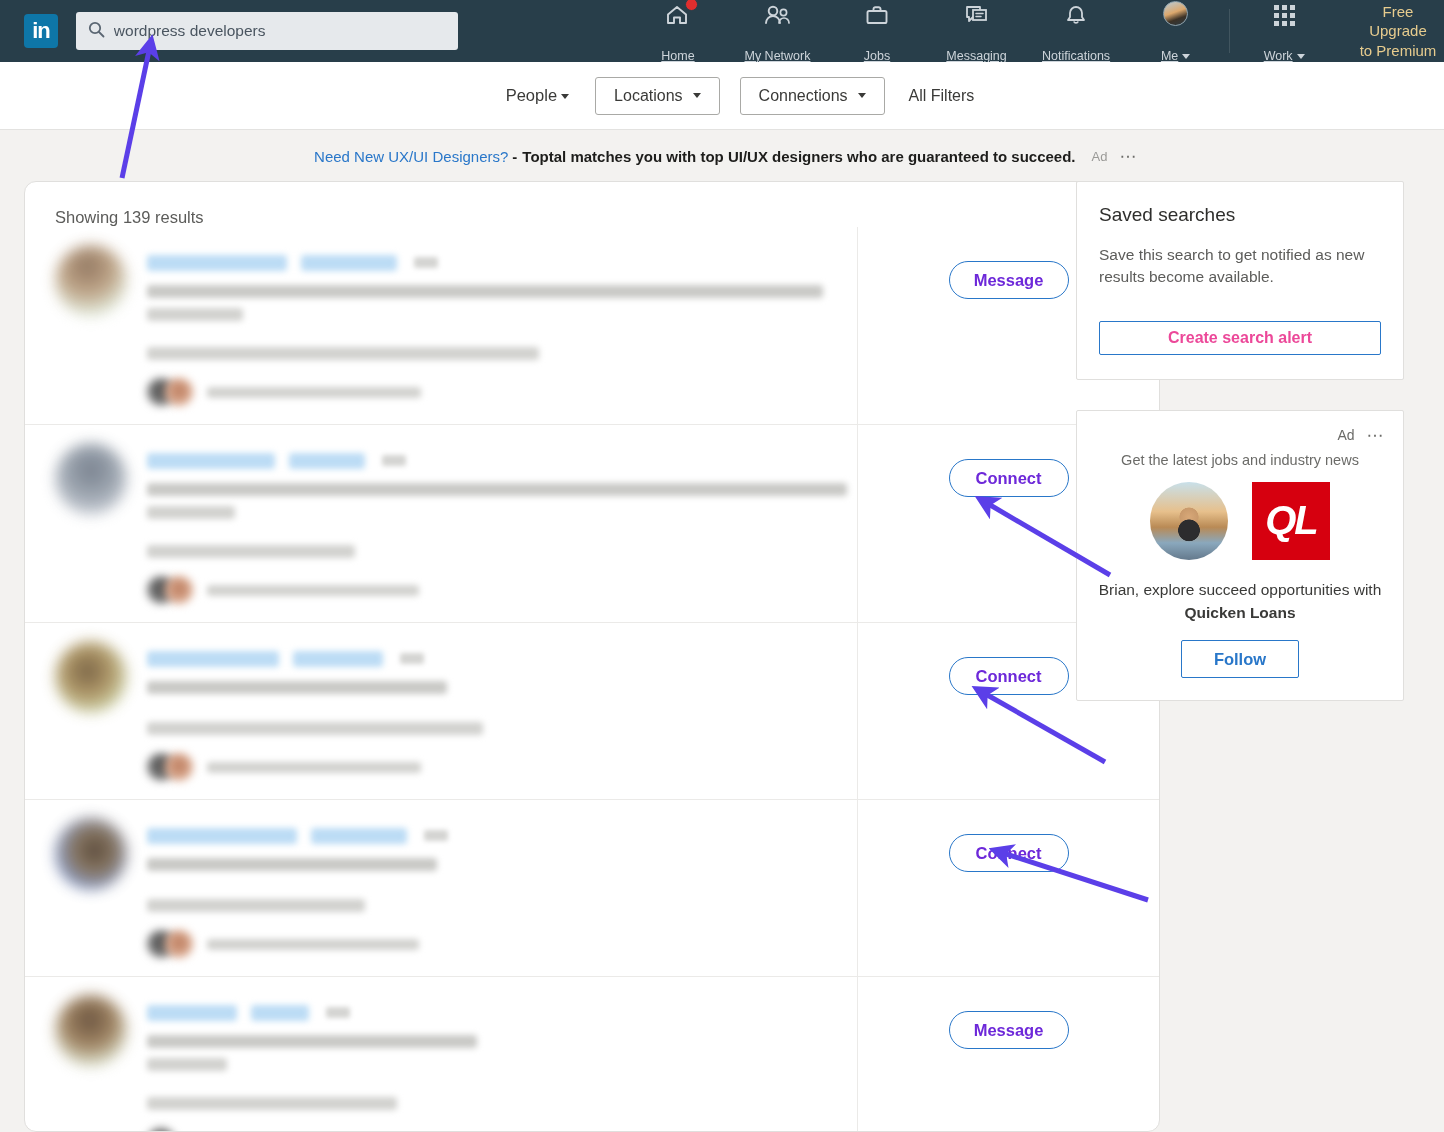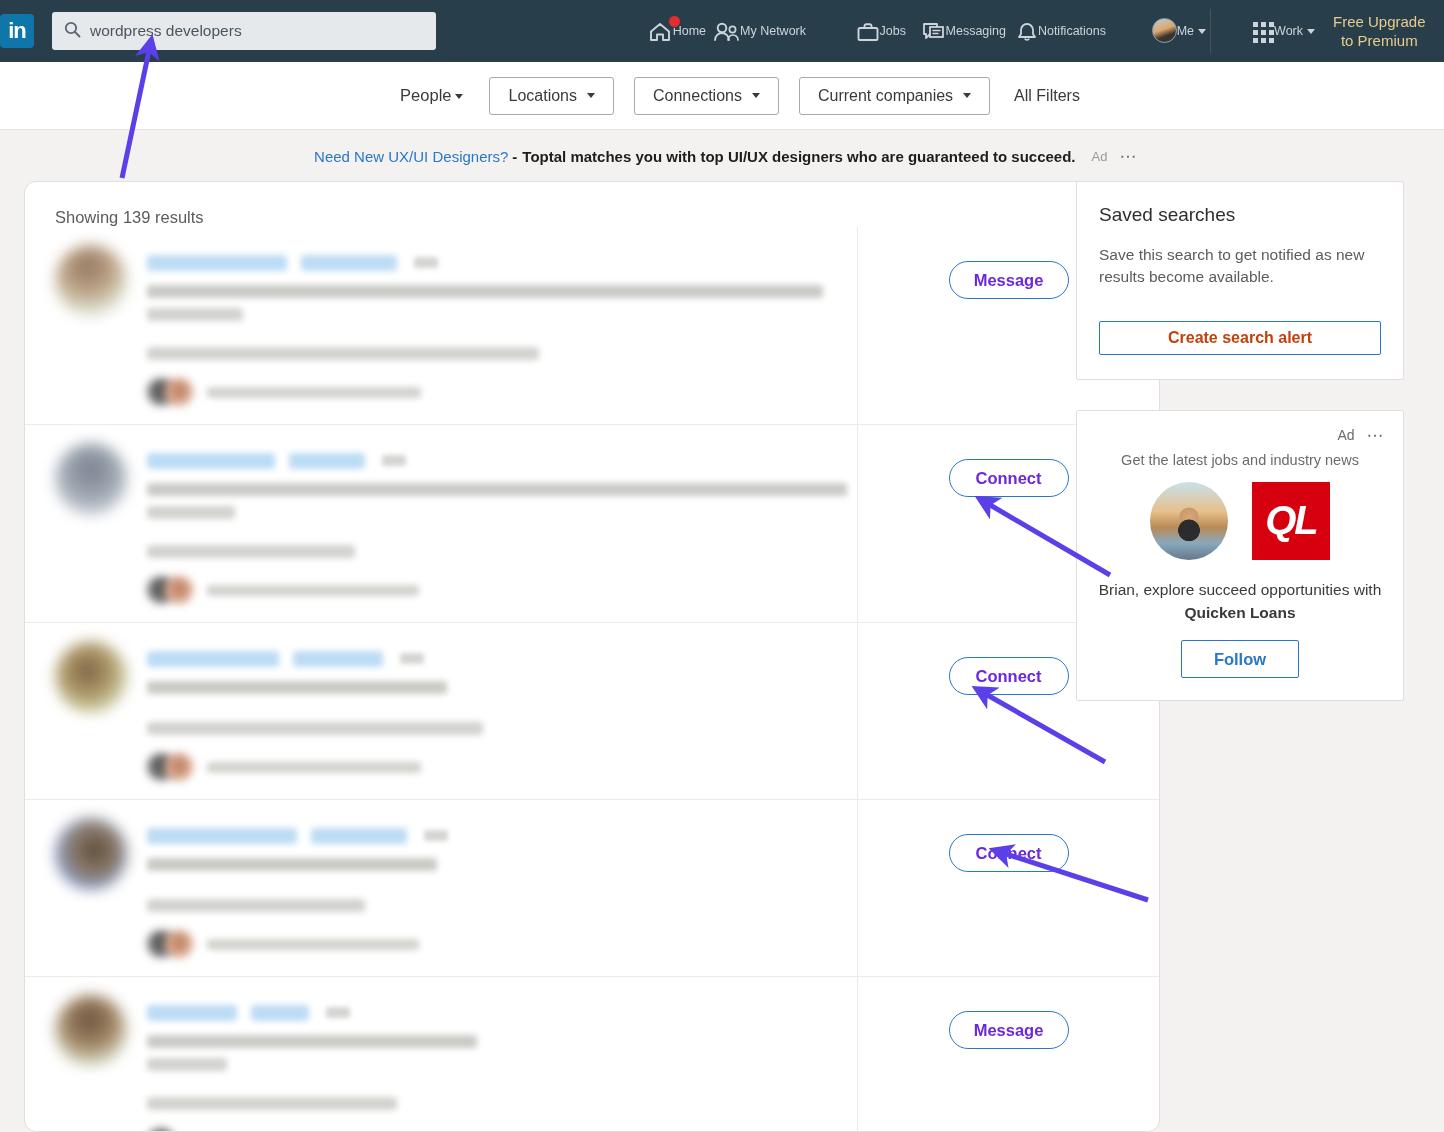--- a/index.html
+++ b/index.html
@@ -11,38 +11,38 @@
   }
   .page { position: relative; width: 1444px; height: 1132px; }
 
   
   .topnav {
     position: absolute; top: 0; left: 0; width: 1444px; height: 62px;
     background: #283e4a; display: flex; align-items: center;
   }
   .logo-box {
     width: 34px; height: 34px; background: #0e76a8; border-radius: 4px;
-    display: flex; align-items: center; justify-content: center;
+    margin-left: 24px; display: flex; align-items: center; justify-content: center;
     color: #fff; font-weight: bold; font-size: 22px; letter-spacing: -1px;
     font-family: "Liberation Sans", sans-serif;
   }
   .search-wrap {
     margin-left: 18px; width: 384px; height: 38px; background: #e6e9ec;
     border-radius: 3px; display: flex; align-items: center; padding: 0 12px;
   }
   .search-icon { flex: 0 0 auto; margin-right: 9px; }
   .search-input {
     flex: 1; border: none; background: transparent; outline: none;
     font-size: 15.5px; color: #4a5560; font-family: "Liberation Sans", sans-serif;
   }
   .navitems { display: flex; align-items: center; margin-left: 170px; height: 62px; }
   .navitem {
-    width: 100px; height: 62px; display: flex; 
-    align-items: center; justify-content: flex-end; position: relative;
-    color: #cdd4da; font-size: 12.5px; cursor: pointer;
+    width: 100px; height: 62px; display: flex; flex-direction: column;
+    align-items: center; justify-content: space-between; position: relative;
+    color: #cdd4da; font-size: 12.5px; cursor: pointer; text-decoration: underline;
   }
   .navitem .ic { height: 26px; display: flex; align-items: flex-end; margin-bottom: 3px; position: relative; }
   .navitem .lbl { line-height: 1; }
   .badge-dot {
     position: absolute; top: -2px; right: -8px; width: 13px; height: 13px;
     background: #e02e2e; border-radius: 50%; border: 1px solid #283e4a;
   }
   .me-avatar {
     width: 25px; height: 25px; border-radius: 50%; overflow: hidden;
     background: linear-gradient(160deg,#b9ccd8 0%,#dca86d 45%,#3c3227 70%,#2b3a44 100%);
@@ -132,21 +132,21 @@
   }
 
   
   .rail { position: absolute; top: 181px; left: 1076px; width: 328px; }
   .panel { background: #fff; border: 1px solid #e0dfdd; border-radius: 2px; }
   .saved { padding: 22px 22px 24px 22px; }
   .saved h2 { font-size: 19px; font-weight: normal; color: #2e2e2c; margin-bottom: 18px; }
   .saved p { font-size: 15.5px; color: #5c5c5a; line-height: 1.45; margin-bottom: 32px; }
   .alert-btn {
     width: 100%; height: 34px; border: 1px solid #2977c9; background: #fff;
-    color: #c2410c; font-size: 16px; font-weight: bold; border-radius: 2px;
+    color: #ec4899; font-size: 16px; font-weight: bold; border-radius: 2px;
     cursor: pointer; font-family: "Liberation Sans", sans-serif;
   }
 
   .adcard { margin-top: 30px; padding: 14px 18px 22px 18px; text-align: center; }
   .adcard-top { display: flex; justify-content: flex-end; align-items: center; margin-bottom: 6px; }
   .adcard-top .adtag { color: #6b6b68; font-size: 14px; }
   .adcard-top .dots { color: #6b6b68; font-size: 17px; margin-left: 12px; letter-spacing: 1.5px; cursor: pointer; }
   .adcard .tagline { font-size: 14.5px; color: #6b6b68; margin-bottom: 14px; }
   .ad-imgs { display: flex; justify-content: center; align-items: center; gap: 24px; margin-bottom: 18px; }
   .ad-photo {
@@ -281,24 +281,20 @@
   <div class="filterbar">
     <div class="people-sel">
       <span>People</span><span class="caret"></span>
     </div>
     <div class="pill">
       <span>Locations</span>
         <span class="caret"></span>
     </div>
     <div class="pill">
       <span>Connections</span>
-        <span class="caret"></span>
-    </div>
-    <div class="pill">
-      <span>Current companies</span>
         <span class="caret"></span>
     </div>
     <div class="allfilters">All Filters</div>
   </div>
 
   <div class="adbanner">
     <span class="lnk">Need New UX/UI Designers?</span>
     <span class="body">-</span>
     <span class="body" style="margin-left:5px">Toptal matches you with top UI/UX designers who are guaranteed to succeed.</span>
     <span class="adtag">Ad</span>

